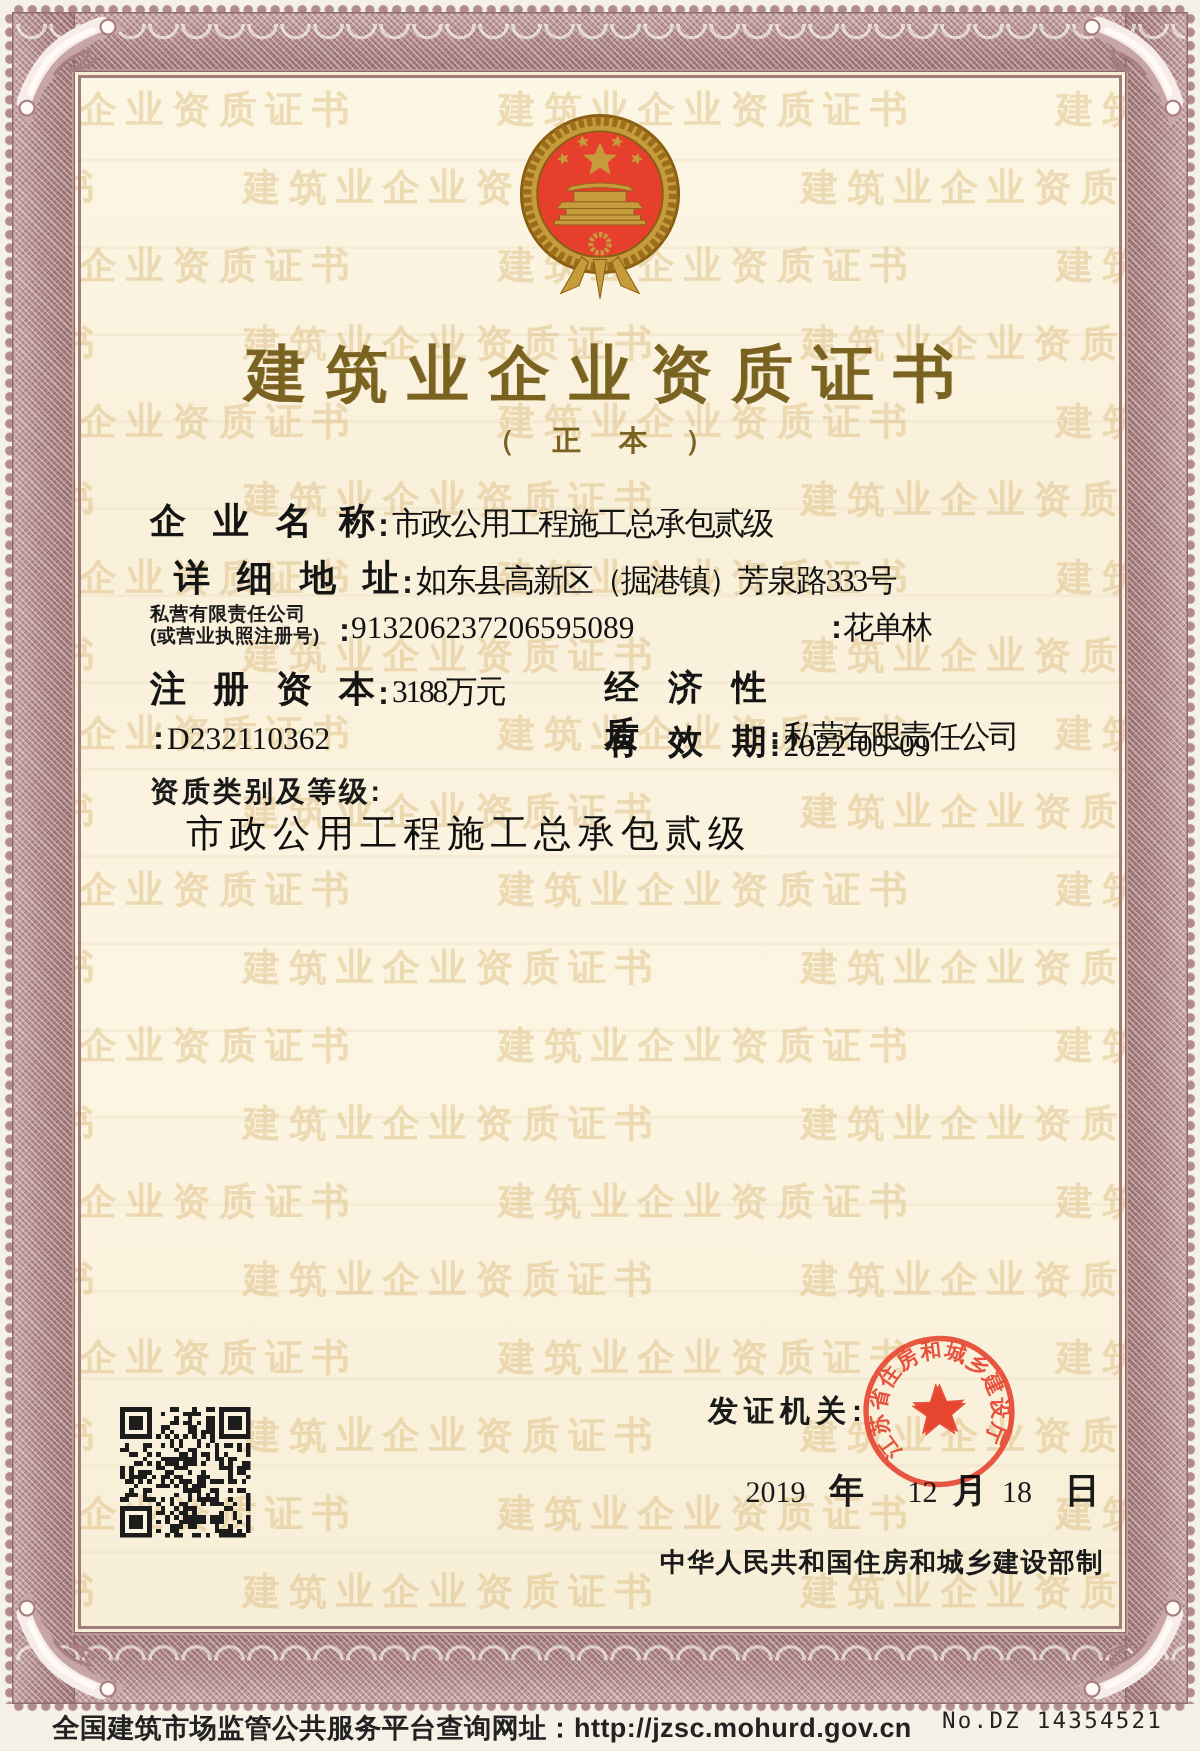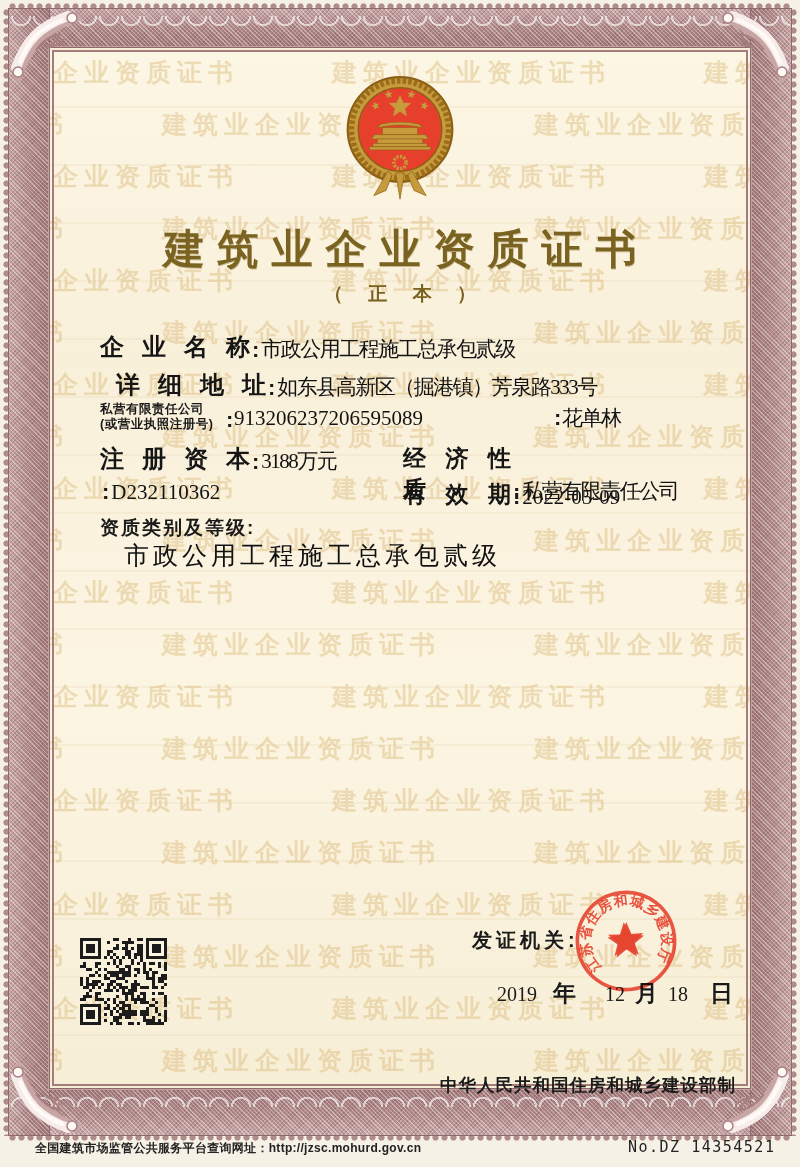--- a/index.html
+++ b/index.html
@@ -88,25 +88,25 @@
   .r4b{left:403px; top:443px;}
   .r5a{left:100px; top:479px;}
   .r5b{left:403px; top:479px;}
   .qual-lbl{left:100px; top:515px; font-size:19px; font-weight:bold; letter-spacing:2px;}
   .qual-val{left:124px; top:539px; font-size:25px; letter-spacing:4px;
     font-family:"Liberation Serif", serif; color:#101010;}
   .authority{left:472px; top:927px; font-size:20px; font-weight:bold; letter-spacing:4px;}
   .dateline{left:497px; top:978px; white-space:nowrap;}
   .d-num{font-family:"Liberation Serif", serif; font-size:20px;}
   .d-cjk{font-weight:bold; font-size:23px;}
-  .maker{left:440px; top:1029px; font-size:17.5px; font-weight:bold; letter-spacing:1px;margin-top:44px;}
+  .maker{left:440px; top:1029px; font-size:17.5px; font-weight:bold; letter-spacing:1px;}
   .qr{left:80px; top:938px; width:87px; height:87px;}
   .seal{left:563px; top:878px; width:126px; height:126px; mix-blend-mode:multiply; transform:rotate(-7deg);}
   .emblem{left:339px; top:70px; width:122px; height:138px;}
-  .footer-query{left:35px; top:1140px; font-size:12px; font-weight:bold; letter-spacing:.3px; color:#222;}
+  .footer-query{left:35px; top:1140px; font-size:18px; font-weight:bold; letter-spacing:.3px; color:#222;}
   .footer-serial{left:628px; top:1138px; font-size:15px; letter-spacing:1.5px; color:#222;
     font-family:"DejaVu Sans Mono", monospace;}
 </style>
 </head>
 <body>
 
 <div class="page">
 
   <div class="interior">
     <div class="wm-layer" id="wm-layer">

